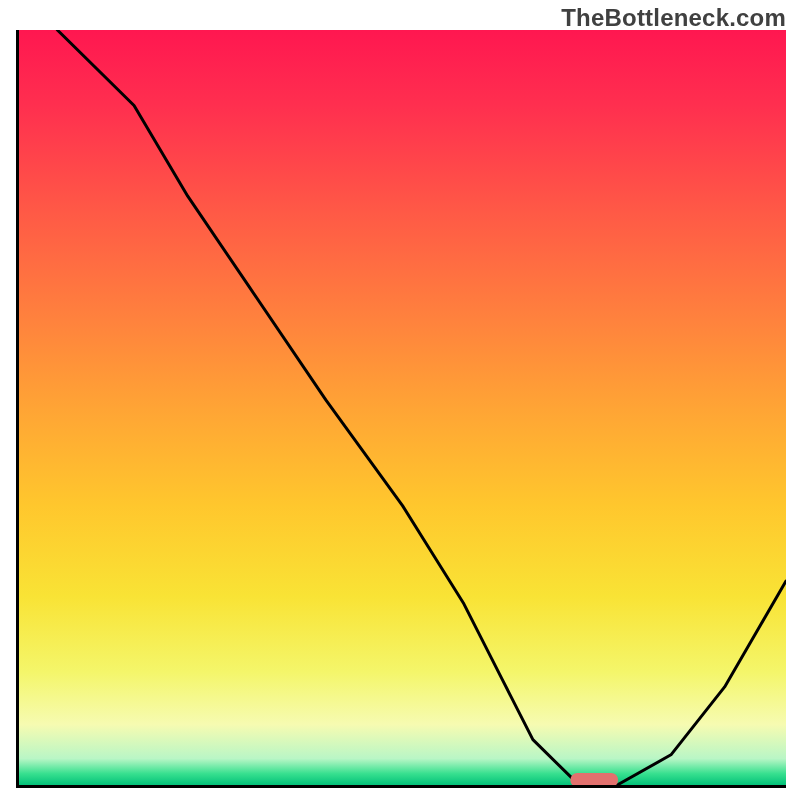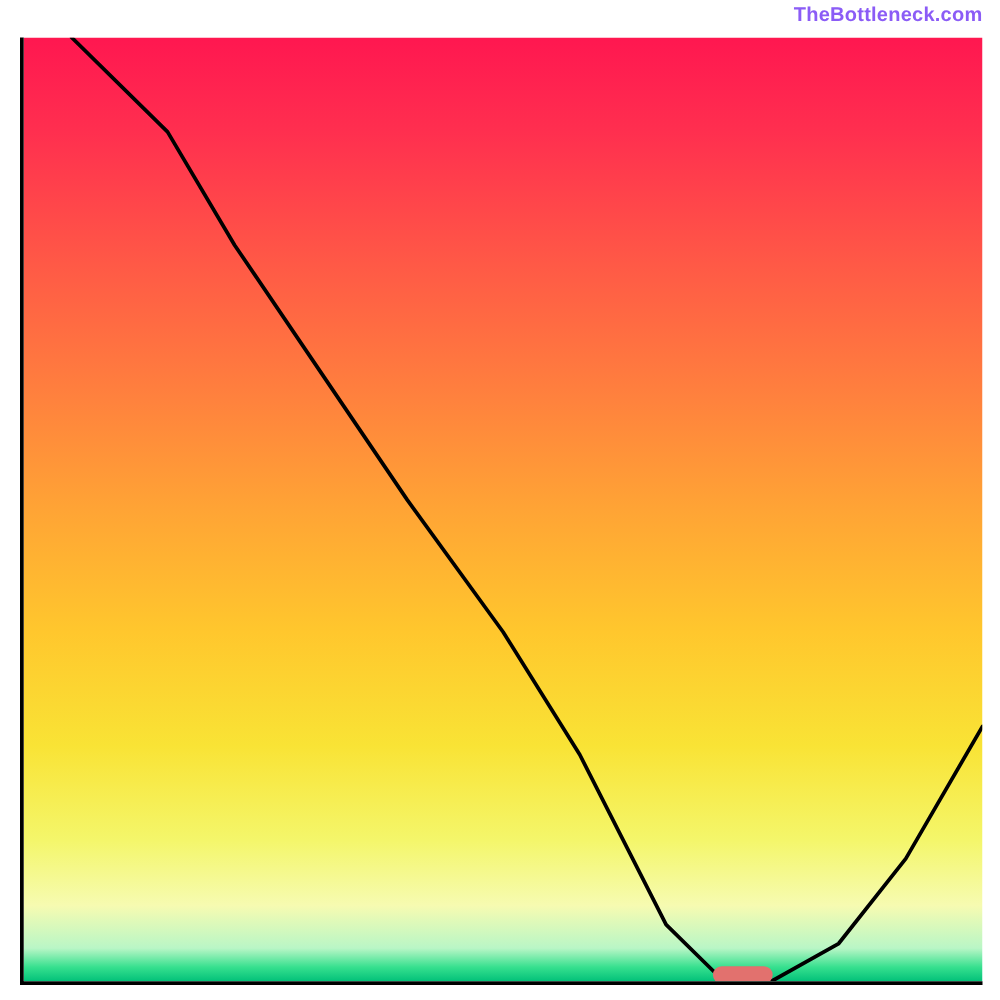--- a/index.html
+++ b/index.html
@@ -12,23 +12,23 @@
   }
   .frame {
     position: relative;
     width: 800px;
     height: 800px;
   }
   .watermark {
     position: absolute;
     top: 4px;
     right: 14px;
-    font-size: 16px;
+    font-size: 24px;
     font-weight: 600;
-    color: #8b5cf6;
+    color: #404040;
     letter-spacing: 0.2px;
   }
   .plot-area {
     position: absolute;
     left: 16px;
     top: 30px;
     width: 770px;
     height: 758px;
     box-sizing: border-box;
     border-left: 3px solid #000;

